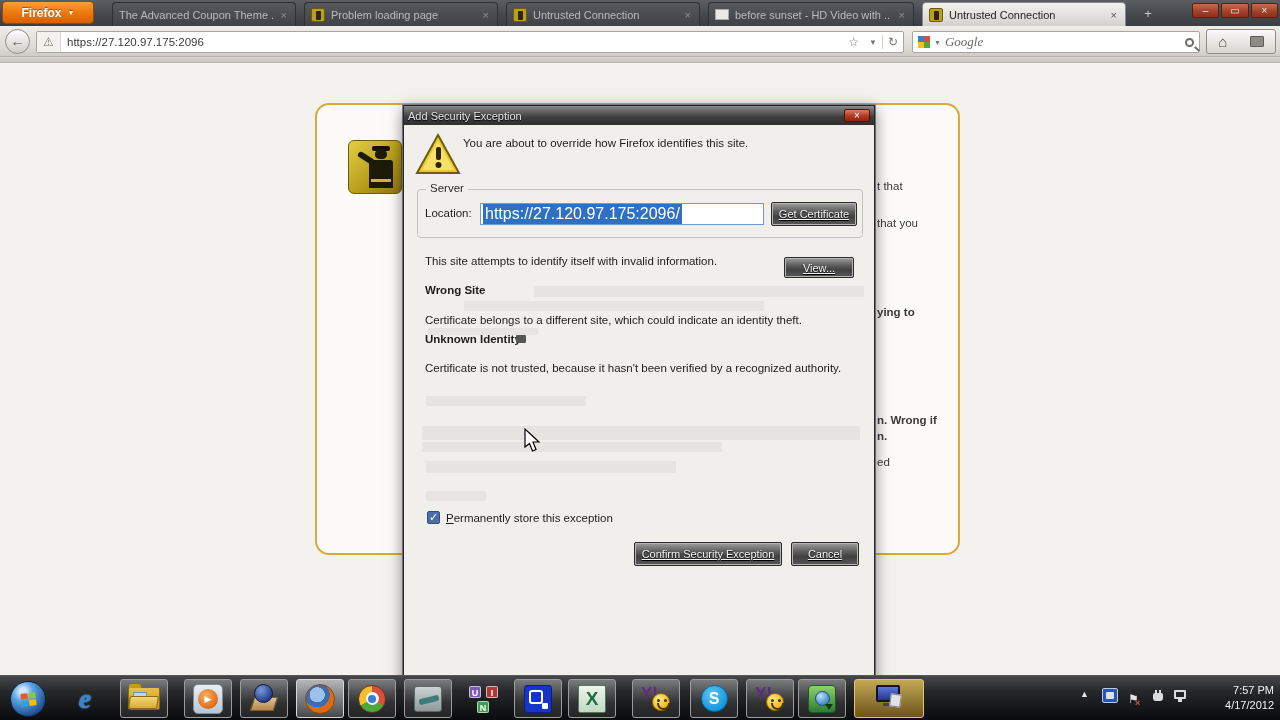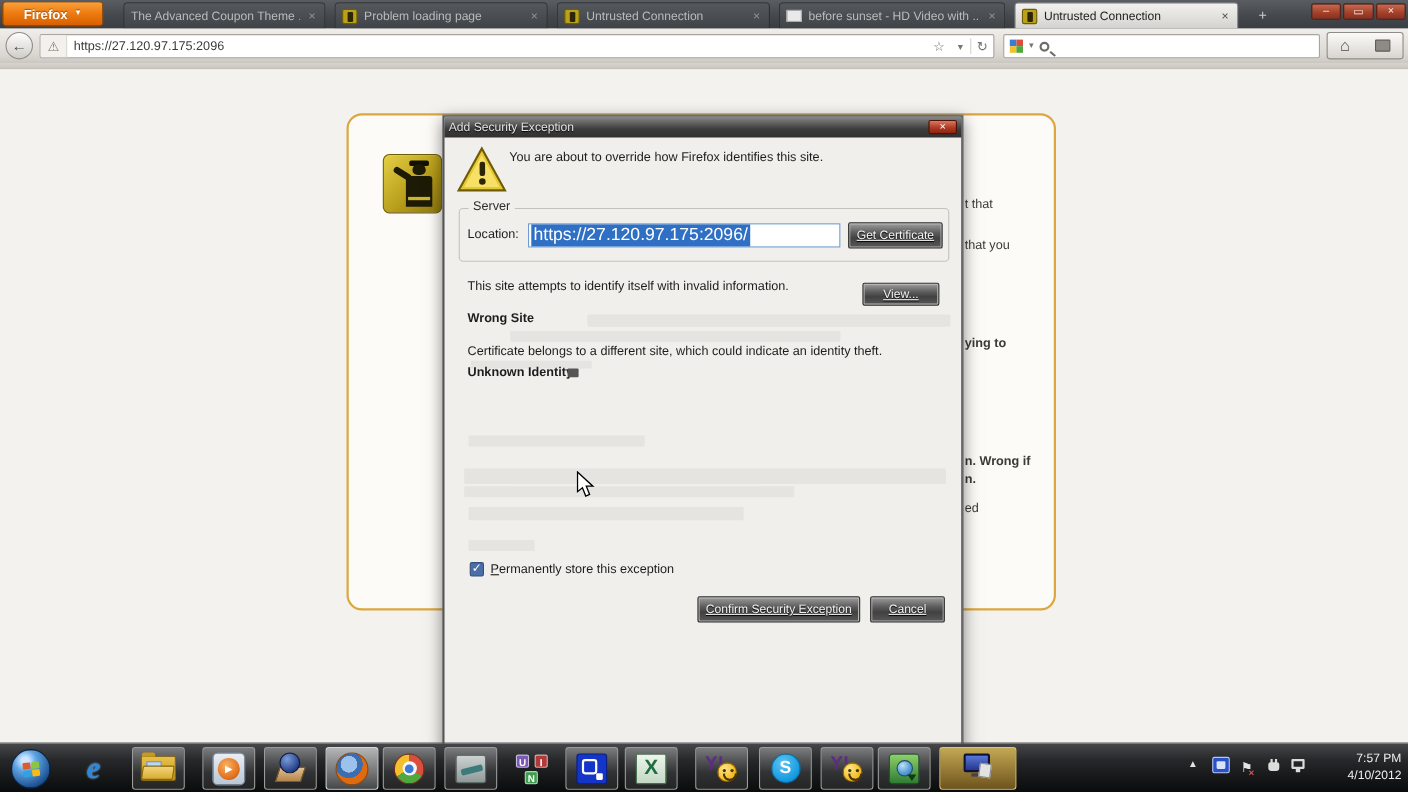--- a/index.html
+++ b/index.html
@@ -305,20 +305,21 @@
   <span class="urlbtn">↻</span>
 </div>
 <div id="searchbox" class="abs">
   <span id="google-favicon">
     <i style="background:#3a7bd4;"></i>
       <i style="background:#d94f3d;"></i>
       <i style="background:#f2c02c;"></i>
       <i style="background:#4fa83d;"></i>
   </span>
   <span style="font-size:7px;color:#77756f;">▼</span>
+  <span id="search-placeholder">Google</span>
   <span id="search-mag"></span>
 </div>
 <div id="nav-right-group" class="abs">
   <span id="home-button">⌂</span>
   <span id="panel-button"></span>
 </div>
 <div id="bookmarkstrip" class="abs"></div>
 
 <div id="content" class="abs">
   <div id="yellow-box" class="abs">
@@ -370,20 +371,21 @@
   <div class="dbtn abs" id="view-button">
     <span>View...</span>
   </div>
   <div class="dlg-text abs" id="wrong-site-heading">Wrong Site</div>
   <div class="ghost abs" style="left:130px;top:180px;width:330px;height:11px;"></div>
   <div class="ghost abs" style="left:60px;top:195px;width:300px;height:10px;"></div>
   <div class="dlg-text abs" id="wrong-site-text">Certificate belongs to a different site, which could indicate an identity theft.</div>
   <div class="ghost abs" style="left:24px;top:222px;width:110px;height:7px;"></div>
   <div class="dlg-text abs" id="unknown-identity-heading">Unknown Identity</div>
   <div class="ghost abs" style="left:112px;top:229px;width:10px;height:8px;background:#555;"></div>
+  <div class="dlg-text abs" id="unknown-identity-text">Certificate is not trusted, because it hasn't been verified by a recognized authority.</div>
 
   <div class="ghost abs" style="left:22px;top:290px;width:160px;height:10px;"></div>
   <div class="ghost abs" style="left:18px;top:320px;width:438px;height:14px;"></div>
   <div class="ghost abs" style="left:18px;top:336px;width:300px;height:10px;"></div>
   <div class="ghost abs" style="left:22px;top:355px;width:250px;height:12px;"></div>
   <div class="ghost abs" style="left:22px;top:385px;width:60px;height:10px;"></div>
 
   <div id="checkbox" class="abs">
     <span>✓</span>
   </div>
@@ -507,15 +509,15 @@
     <span class="p1"></span>
       <span class="p2"></span>
       <span class="head"></span>
   </span>
   <span class="net abs" style="left:1174px;">
     <span class="scr"></span>
       <span class="stand"></span>
   </span>
   <div id="tray-clock" class="abs">
     <div>7:57 PM</div>
-    <div>4/10/2012</div>
+    <div>4/17/2012</div>
   </div>
 </div>
 
 </body></html>

